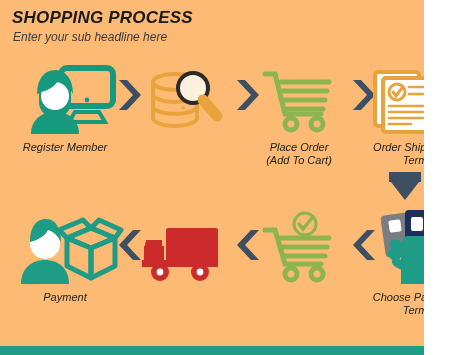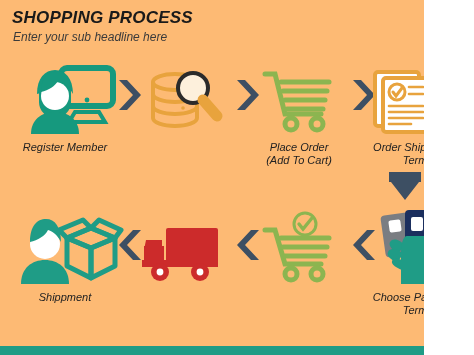--- a/index.html
+++ b/index.html
@@ -222,21 +222,21 @@
             <path d="M90 12 L82 20 L106 30 L112 22 Z"></path>
           </g>
 
           <circle cx="36" cy="36" r="15" fill="#ffffff"></circle>
           <path d="M21 34 c0 -16 7 -23 16 -23 c9 0 15 8 15 23 c-4 -8 -9 -11 -13 -12 c-3 6 -10 10 -18 12 Z"></path>
           <path d="M21 36 a15 15 0 0 0 30 0 v-2 a15 15 0 0 1 -30 0 Z" opacity="0"></path>
           <path d="M12 76 c0 -16 11 -24 24 -24 c13 0 24 8 24 24 Z"></path>
         </g>
       </svg>
     </div>
-    <div class="label">Shippment</div>
+    <div class="label">Payment</div>
   </div>
 
   <div class="arrow r2 a0">
     <svg width="26" height="34" viewBox="0 0 26 34">
       <path d="M24 2 L10 17 L24 32 L16 32 L2 17 L16 2 Z" fill="#3d4f63"></path>
     </svg>
   </div>
 
   <div class="step row2 c1">
     <div class="art">

